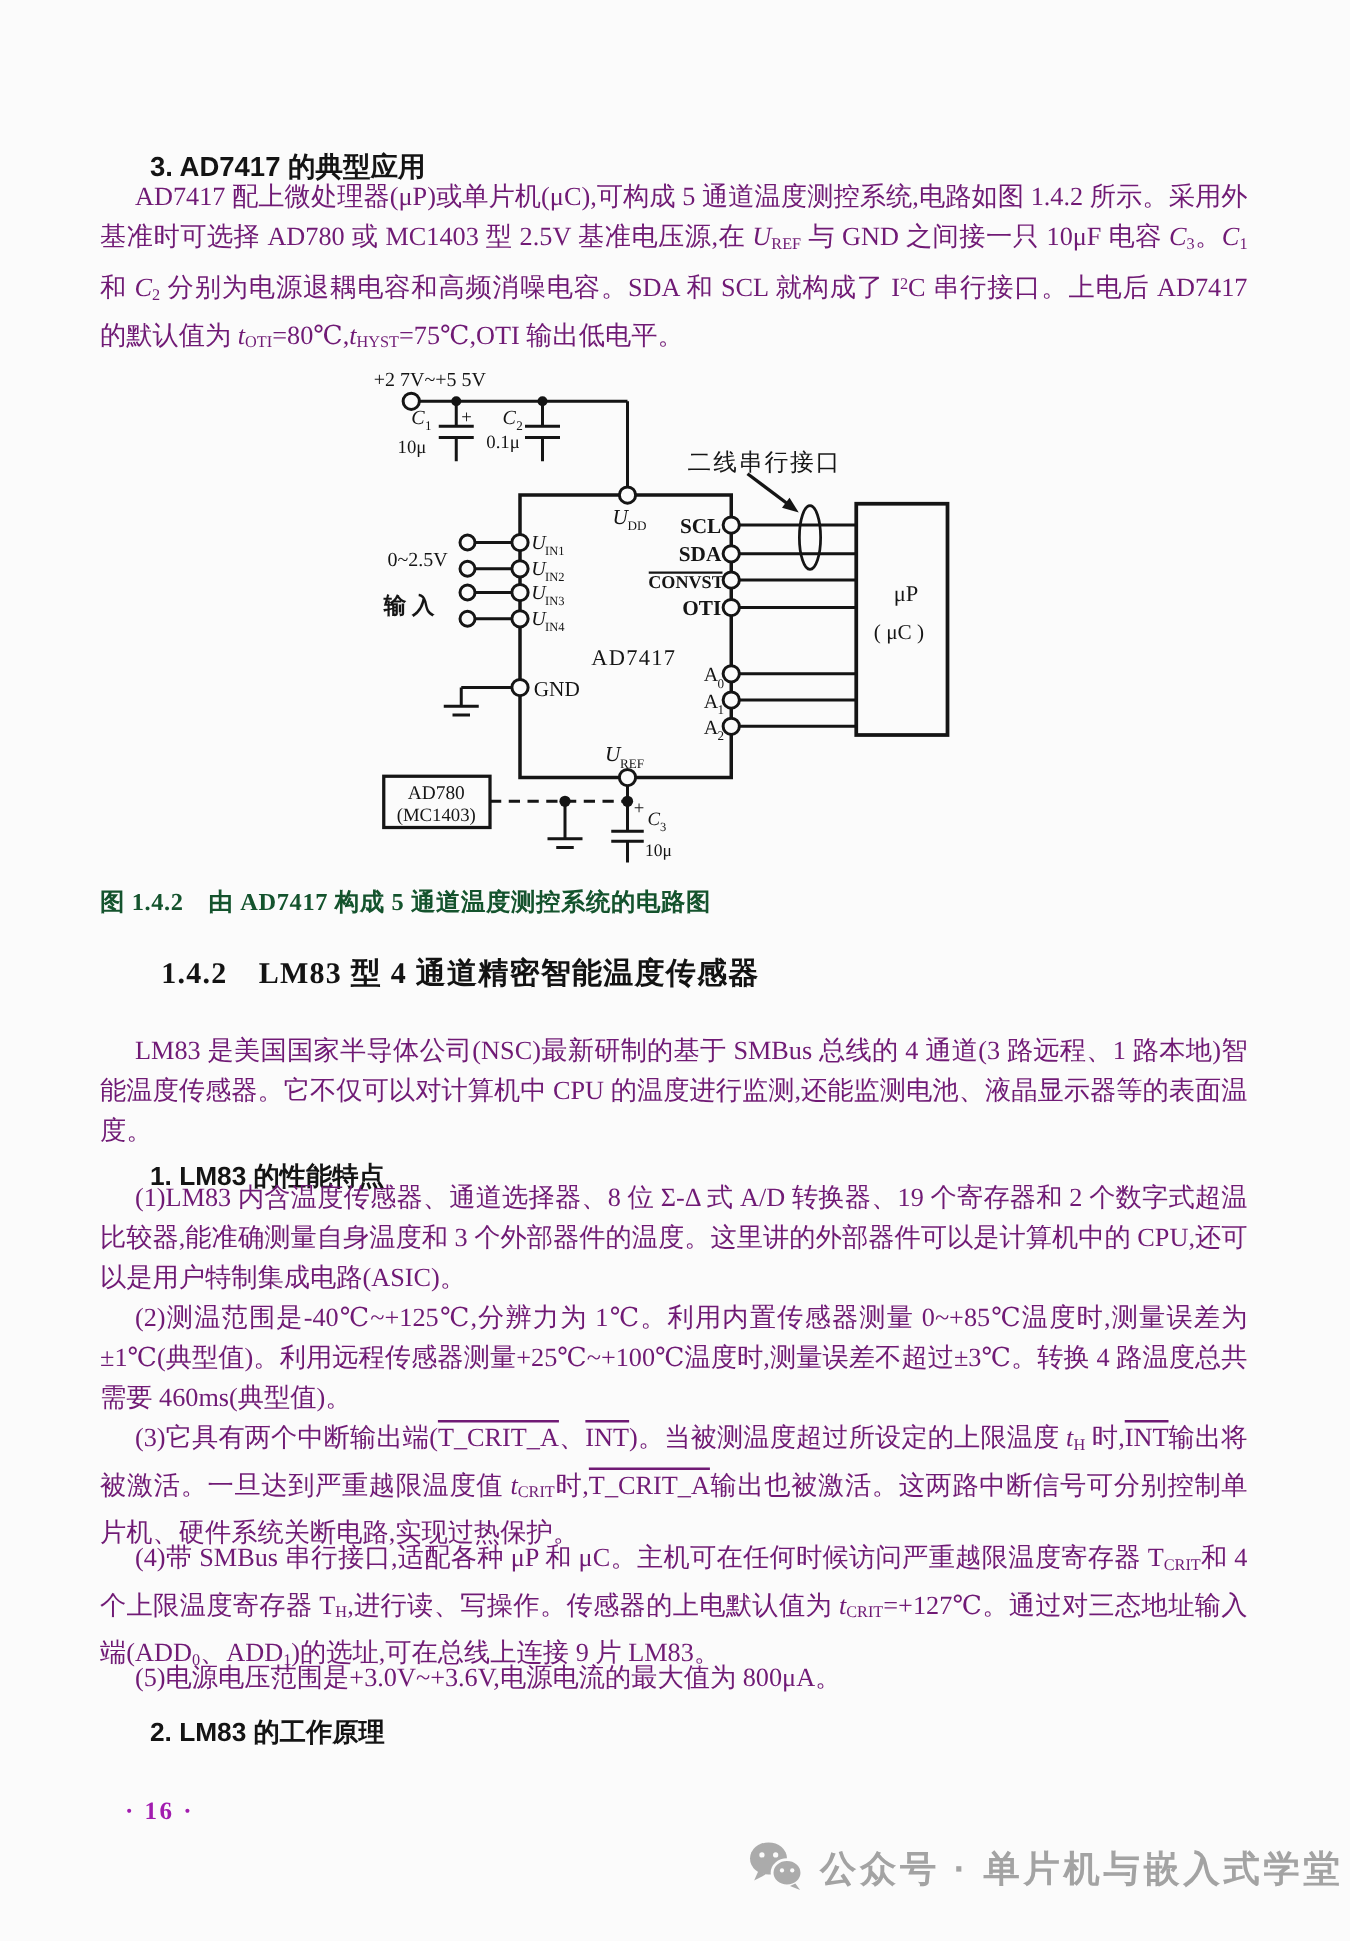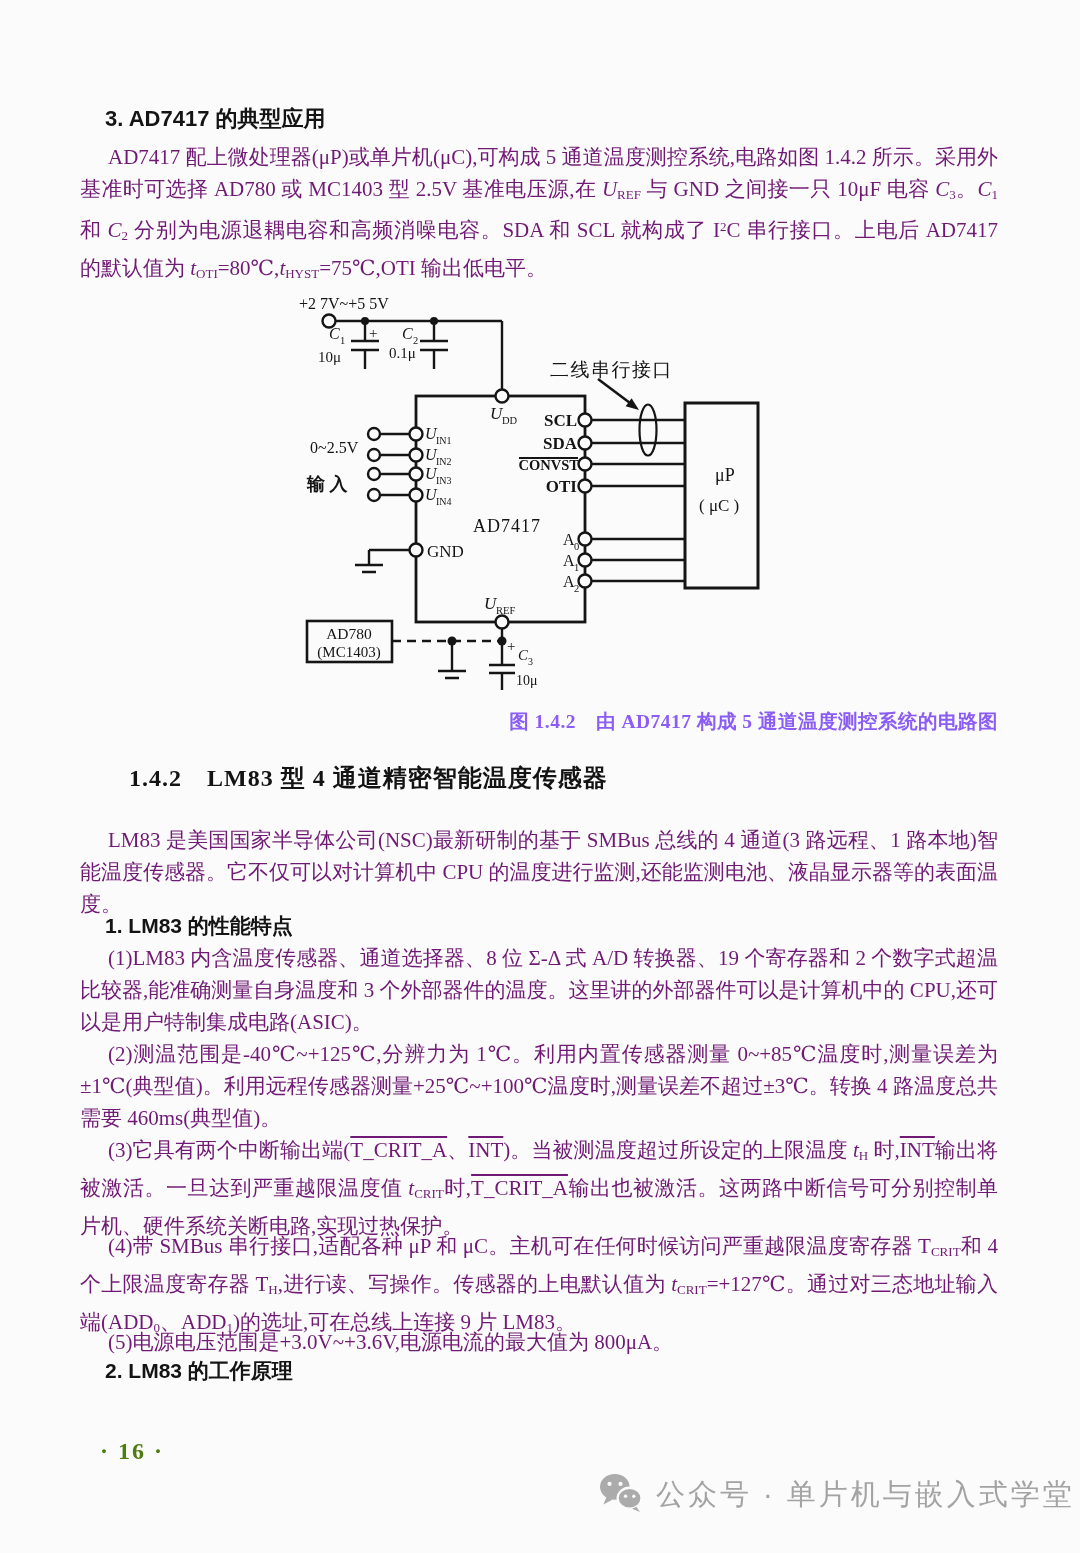--- a/index.html
+++ b/index.html
@@ -2,50 +2,50 @@
 <html><head>
 <meta charset="utf-8">
 <style>
   html,body{margin:0;padding:0;background:#e8e8e8;}
   .page{
     position:relative; width:1080px; height:1553px; margin:0 auto;
     background:#fbfbfb; color:#161616; overflow:hidden;
     font-family:"Liberation Serif","DejaVu Serif",serif;
   }
   .h-sans{
-    position:absolute; margin:1px; font-family:"Liberation Sans","DejaVu Sans",sans-serif;
+    position:absolute; margin:16px; font-family:"Liberation Sans","DejaVu Sans",sans-serif;
     font-weight:bold; font-size:22px; color:#141414; white-space:nowrap;
   }
   .h-serif{
     position:absolute; margin:12px; font-family:"Liberation Serif","DejaVu Serif",serif;
     font-weight:bold; font-size:24px; letter-spacing:1px; color:#131313; white-space:nowrap;
   }
   .sub{ font-size:21px; }
   .par{
     position:absolute; left:80px; width:918px; margin:0;
     font-size:21px; line-height:32px; text-align:justify; text-indent:28px;
     color:#701a75;
   }
   .seg-n{}
   .seg-i{ font-style:italic; }
   .seg-sub{ font-size:0.62em; vertical-align:-0.22em; }
   .seg-sup{ font-size:0.62em; vertical-align:0.45em; }
   .seg-ov{ text-decoration:overline; }
   .caption{
-    position:absolute; left:80px; width:918px; text-align:right;
-    font-size:19.5px; font-weight:bold; color:#8b5cf6; letter-spacing:0.5px;
+    position:absolute; left:80px; width:918px; text-align:left;
+    font-size:19.5px; font-weight:bold; color:#14532d; letter-spacing:0.5px;
   }
   .circuit{ position:absolute; left:285px; top:292px; width:500px; height:440px; }
   .circuit svg text{ font-family:"Liberation Serif","DejaVu Serif",serif; fill:#151515; }
   .page-number{
     position:absolute; left:100px; top:1438px;
-    font-size:24px; font-weight:bold; letter-spacing:2px; color:#4d7c0f;
+    font-size:20px; font-weight:bold; letter-spacing:2px; color:#a21caf;
   }
   .watermark{
-    position:absolute; left:598px; top:1472px; display:flex; align-items:center; gap:12px;
+    position:absolute; left:598px; top:1472px; display:flex; align-items:center; gap:12px;font-weight:bold;
   }
   .watermark-text{
     font-family:"Liberation Sans","DejaVu Sans",sans-serif;
     font-size:29px; color:#a3a3a3; letter-spacing:3px; white-space:nowrap;
   }
 </style>
 </head>
 <body>
 
 <div class="page">

